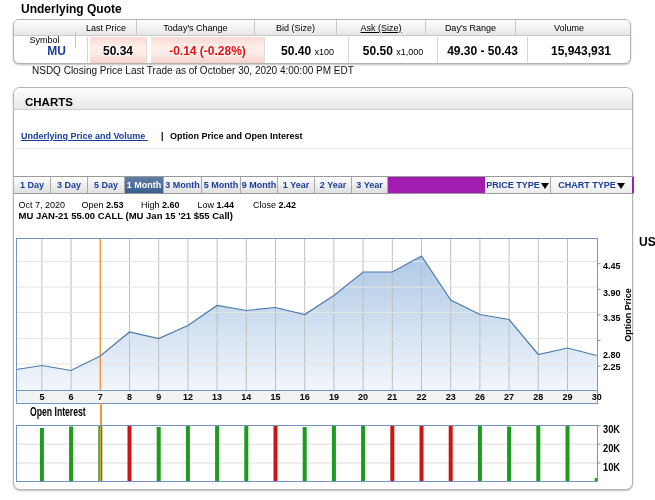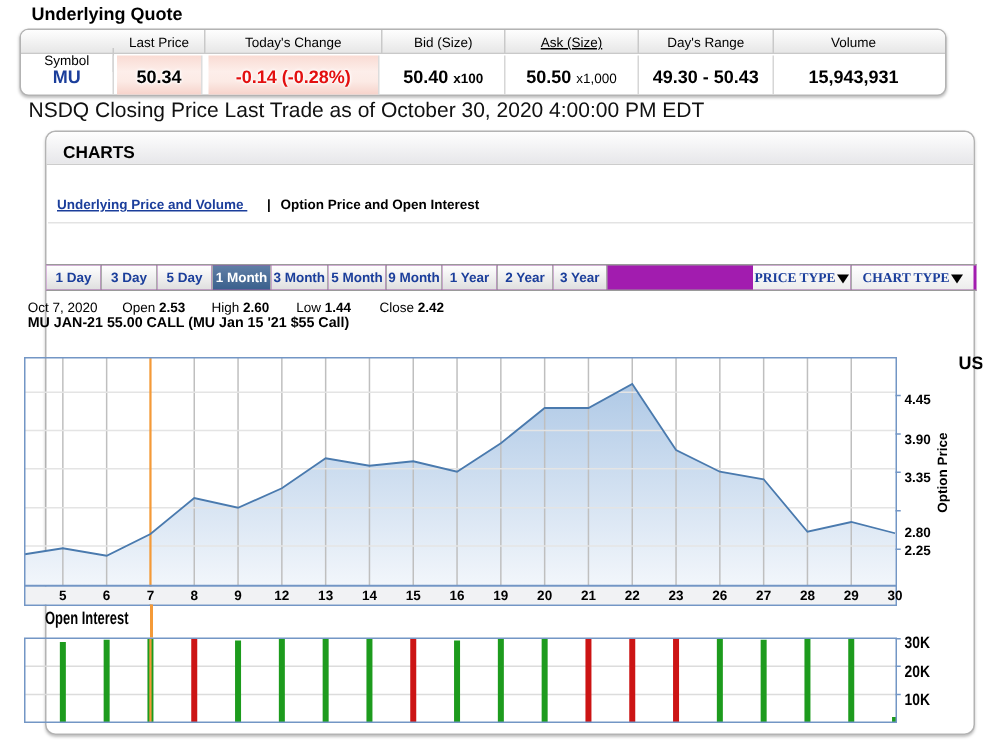--- a/index.html
+++ b/index.html
@@ -8,46 +8,46 @@
 .abs { position:absolute; }
 
 
 #qtitle { left:21px; top:2px; font-size:12px; font-weight:bold; color:#000; }
 #qtable { left:13px; top:19px; width:618px; height:45px; border:1px solid #b3b3b3; border-radius:6px;
   box-shadow:0 1px 2px rgba(0,0,0,0.25); background:#fff; overflow:hidden; }
 #qhead { position:absolute; left:0; top:0; width:100%; height:16px;
   background:linear-gradient(#fefefe,#e7e7e7); border-bottom:1px solid #c9c9c9; }
 .qh { position:absolute; top:0; height:16px; line-height:17px; text-align:center; font-size:9px; color:#000;
   border-right:1px solid #c9c9c9; }
-#qrow { position:absolute; left:0; top:17px; width:100%; height:16px; }
+#qrow { position:absolute; left:12px; top:17px; width:100%; height:16px; }
 .qc { position:absolute; top:0; height:28px; line-height:28px; text-align:center; font-size:12px; font-weight:bold;
   color:#000; border-right:1px solid #d6d6d6; }
 .pink { background:linear-gradient(180deg,#f9dbd3 0%,#fdeeea 38%,#fceae5 62%,#f5cec5 100%); border-right:1px solid #dcdcdc;
   text-shadow:0 0 2px #fff,0 0 2px #fff,0 0 3px #fff; }
-#nsdq { left:19px; top:65px; font-size:14px; color:#111; }
-
-
-#cbox { left:30px; top:87px; width:620px; height:403px; border:1px solid #b3b3b3; border-radius:7px;
+#nsdq { left:32px; top:65px; font-size:10px; color:#111; }
+
+
+#cbox { left:13px; top:87px; width:620px; height:403px; border:1px solid #b3b3b3; border-radius:7px;
   box-shadow:0 1px 2px rgba(0,0,0,0.25); background:#fff; }
 #chead { position:absolute; left:0; top:0; width:100%; height:22px; border-radius:6px 6px 0 0;
   background:linear-gradient(#fefefe,#e7e7ea); border-bottom:1px solid #cccccc;
   font-size:11.5px; font-weight:bold; color:#000; line-height:29px; padding-left:11px; }
 #clinks { position:absolute; left:7px; top:43px; font-size:9px; font-weight:bold; }
 
 #crule { position:absolute; left:1px; top:60px; width:617px; height:1px; background:#e3e3e3; }
 
 
 #btnrow { position:absolute; left:0px; top:88px; width:620px; height:18px;
   border-top:1px solid #9a9a9a; border-bottom:1px solid #9a9a9a; background:#a21caf; }
 .tbtn { position:absolute; top:0; height:16px; line-height:16px; text-align:center; white-space:nowrap;
   font-size:9px; font-weight:bold; color:#1b3e9b; background:linear-gradient(#ffffff,#dfdfdf);
   border-right:1px solid #ababab; }
 .tbtn.sel { background:linear-gradient(#617fa6,#3a608d); color:#fff; }
 .rbtn { position:absolute; top:0; height:16px; line-height:16px; text-align:center; white-space:nowrap;
-  font-size:9px; font-weight:bold; color:#1b3e9b; background:linear-gradient(#ffffff,#ececec);font-family:Liberation Serif, serif; }
+  font-size:9px; font-weight:bold; color:#1b3e9b; background:linear-gradient(#ffffff,#ececec); }
 .tri { display:inline-block; width:0; height:0; border-left:4.5px solid transparent; border-right:4.5px solid transparent; border-top:6px solid #000; margin-left:1px; vertical-align:-0.5px; }
 
 
 .cap { position:absolute; font-size:9px; color:#000; }
 .b { font-weight:bold; }
 
 
 .ylab { position:absolute; left:589px; font-size:9px; font-weight:bold; color:#000; }
 .oik { font-size:11px; font-weight:bold; transform:scaleX(0.84); transform-origin:0 50%; }
 </style>
@@ -63,21 +63,21 @@
     <div class="qh" style="left:123px;width:118px;">Today's Change</div>
     <div class="qh" style="left:241px;width:82px;">Bid (Size)</div>
     <div class="qh" style="left:323px;width:89px;text-decoration:underline;">Ask (Size)</div>
     <div class="qh" style="left:412px;width:90px;">Day's Range</div>
     <div class="qh" style="left:502px;width:114px;border-right:none;padding-right:8px;">Volume</div>
   </div>
   <div id="qrow">
     <div class="qc" style="left:0;width:62px;color:#1b3e9b;">MU</div>
     <div class="qc pink" style="left:64px;width:57px;">50.34</div>
     <div class="qc pink" style="left:125px;width:114px;color:#e31010;">-0.14 (-0.28%)</div>
-    <div class="qc" style="left:241px;width:82px;">50.40 <span style="font-size:9px;font-weight:bold;">x100</span></div>
+    <div class="qc" style="left:241px;width:82px;">50.40 <span style="font-size:9px;font-weight:normal;">x100</span></div>
     <div class="qc" style="left:323px;width:89px;">50.50 <span style="font-size:9px;font-weight:normal;">x1,000</span></div>
     <div class="qc" style="left:412px;width:90px;">49.30 - 50.43</div>
     <div class="qc" style="left:502px;width:114px;border-right:none;padding-right:8px;">15,943,931</div>
   </div>
 </div>
 
 <div class="abs" id="nsdq">NSDQ Closing Price Last Trade as of October 30, 2020 4:00:00 PM EDT</div>
 
 <div class="abs" id="cbox">
   <div id="chead">CHARTS</div>

